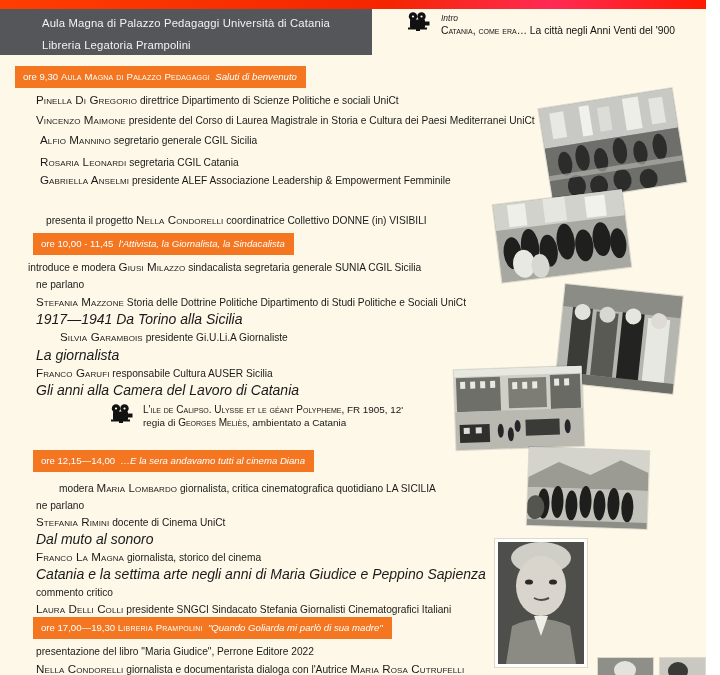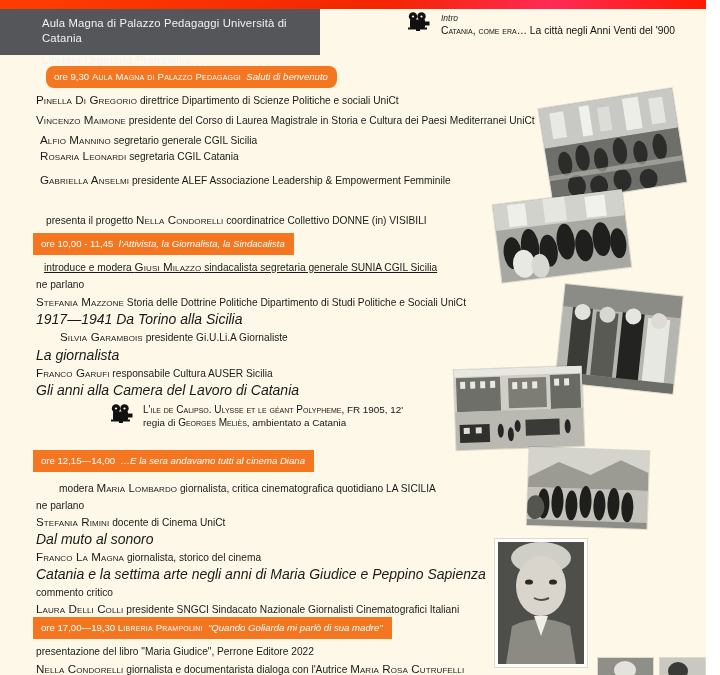--- a/index.html
+++ b/index.html
@@ -21,21 +21,21 @@
     background:#ffffff;z-index:40;
   }
   
   .topbar{
     position:absolute;top:0;left:0;width:706px;height:9px;
     background:linear-gradient(90deg,#ff3d00 0%,#f42500 55%,#ff2a55 78%,#ff1a00 100%);
     z-index:30;
   }
   
   .header-box{
-    position:absolute;left:0;top:7px;width:320px;height:48px;
+    position:absolute;left:0;top:7px;width:372px;height:48px;
     background:#55565a;
     z-index:20;
   }
   .header-box .hline{
     color:#f2f2f2;
     font-size:11.3px;
     letter-spacing:.15px;
     line-height:15px;
     padding-left:42px;
   }
@@ -280,57 +280,57 @@
   </div>
 
   <div class="photo" style="left:660px;top:658px;width:45px;height:28px;">
     <svg viewBox="0 0 45 28" preserveAspectRatio="none">
       <rect width="45" height="28" fill="#c9c9c2"></rect>
       <ellipse cx="18" cy="13" rx="10" ry="9" fill="#3a3a36"></ellipse>
       <path d="M5 28 Q18 17 31 28 Z" fill="#55554f"></path>
     </svg>
   </div>
 
-  <div class="banner" style="left:46px;top:66px;border-radius:8px;">
+  <div class="banner" style="left:15px;top:66px;">
     <span>ore 9,30</span>
     <span class="sc">Aula Magna di Palazzo Pedagaggi</span>
     &nbsp;<span class="it">Saluti di benvenuto</span>
   </div>
 
   <div class="line" style="left:36px;top:93px;">
     <span class="name">Pinella Di Gregorio</span>
     <span>direttrice Dipartimento di Scienze Politiche e sociali  UniCt</span>
   </div>
   <div class="line" style="left:36px;top:113px;">
     <span class="name">Vincenzo Maimone</span>
     <span> presidente del Corso di Laurea Magistrale in Storia e Cultura dei Paesi Mediterranei UniCt</span>
   </div>
   <div class="line" style="left:40px;top:133px;">
     <span class="name">Alfio Mannino</span>
     <span>segretario generale CGIL  Sicilia</span>
   </div>
-  <div class="line" style="left:40px;top:149px;">
+  <div class="line" style="left:40px;top:155px;">
     <span class="name">Rosaria Leonardi</span>
     <span>segretaria CGIL Catania</span>
   </div>
   <div class="line" style="left:40px;top:173px;">
     <span class="name">Gabriella Anselmi</span>
     <span> presidente ALEF Associazione Leadership &amp; Empowerment Femminile</span>
   </div>
   <div class="line" style="left:46px;top:213px;">
     <span>presenta il progetto </span><span class="name">Nella Condorelli</span>
     <span>coordinatrice Collettivo DONNE (in) VISIBILI</span>
   </div>
 
   <div class="banner" style="left:33px;top:233px;">
     <span>ore 10,00  -  11,45</span>
     &nbsp;<span class="it">l'Attivista, la Giornalista, la Sindacalista</span>
   </div>
 
-  <div class="line" style="left:44px;top:260px;text-decoration:underline;">
+  <div class="line" style="left:28px;top:260px;">
     <span>introduce e modera </span><span class="name">Giusi Milazzo</span>
     <span> sindacalista  segretaria generale SUNIA CGIL Sicilia</span>
   </div>
   <div class="line" style="left:36px;top:278px;">ne parlano</div>
   <div class="line" style="left:36px;top:295px;">
     <span class="name">Stefania Mazzone</span>
     <span> Storia delle Dottrine Politiche Dipartimento di Studi Politiche e Sociali UniCt</span>
   </div>
   <div class="line italic-line" style="left:36px;top:313px;">1917—1941 Da Torino alla Sicilia</div>
   <div class="line" style="left:36px;top:330px;margin-left:24px;">
@@ -381,21 +381,21 @@
   </div>
   <div class="line italic-line" style="left:36px;top:533px;">Dal muto al sonoro</div>
   <div class="line" style="left:36px;top:550px;">
     <span class="name">Franco La Magna</span>
     <span>giornalista, storico del cinema</span>
   </div>
   <div class="line italic-line" style="left:36px;top:568px;">Catania e la settima arte negli anni di Maria Giudice e Peppino Sapienza</div>
   <div class="line" style="left:36px;top:586px;">commento critico</div>
   <div class="line" style="left:36px;top:602px;">
     <span class="name">Laura Delli Colli</span>
-    <span>presidente SNGCI Sindacato Nazionale Giornalisti Cinematografici  Italiani</span>
+    <span>presidente SNGCI Sindacato Stefania Giornalisti Cinematografici  Italiani</span>
   </div>
 
   <div class="banner" style="left:33px;top:617px;">
     <span>ore 17,00—19,30</span>
     <span class="sc">Libreria Prampolini</span>
     &nbsp;<span class="it">"Quando Goliarda mi parlò di sua madre"</span>
   </div>
 
   <div class="line" style="left:36px;top:645px;">presentazione del libro "Maria Giudice", Perrone Editore 2022</div>
   <div class="line" style="left:36px;top:662px;">

